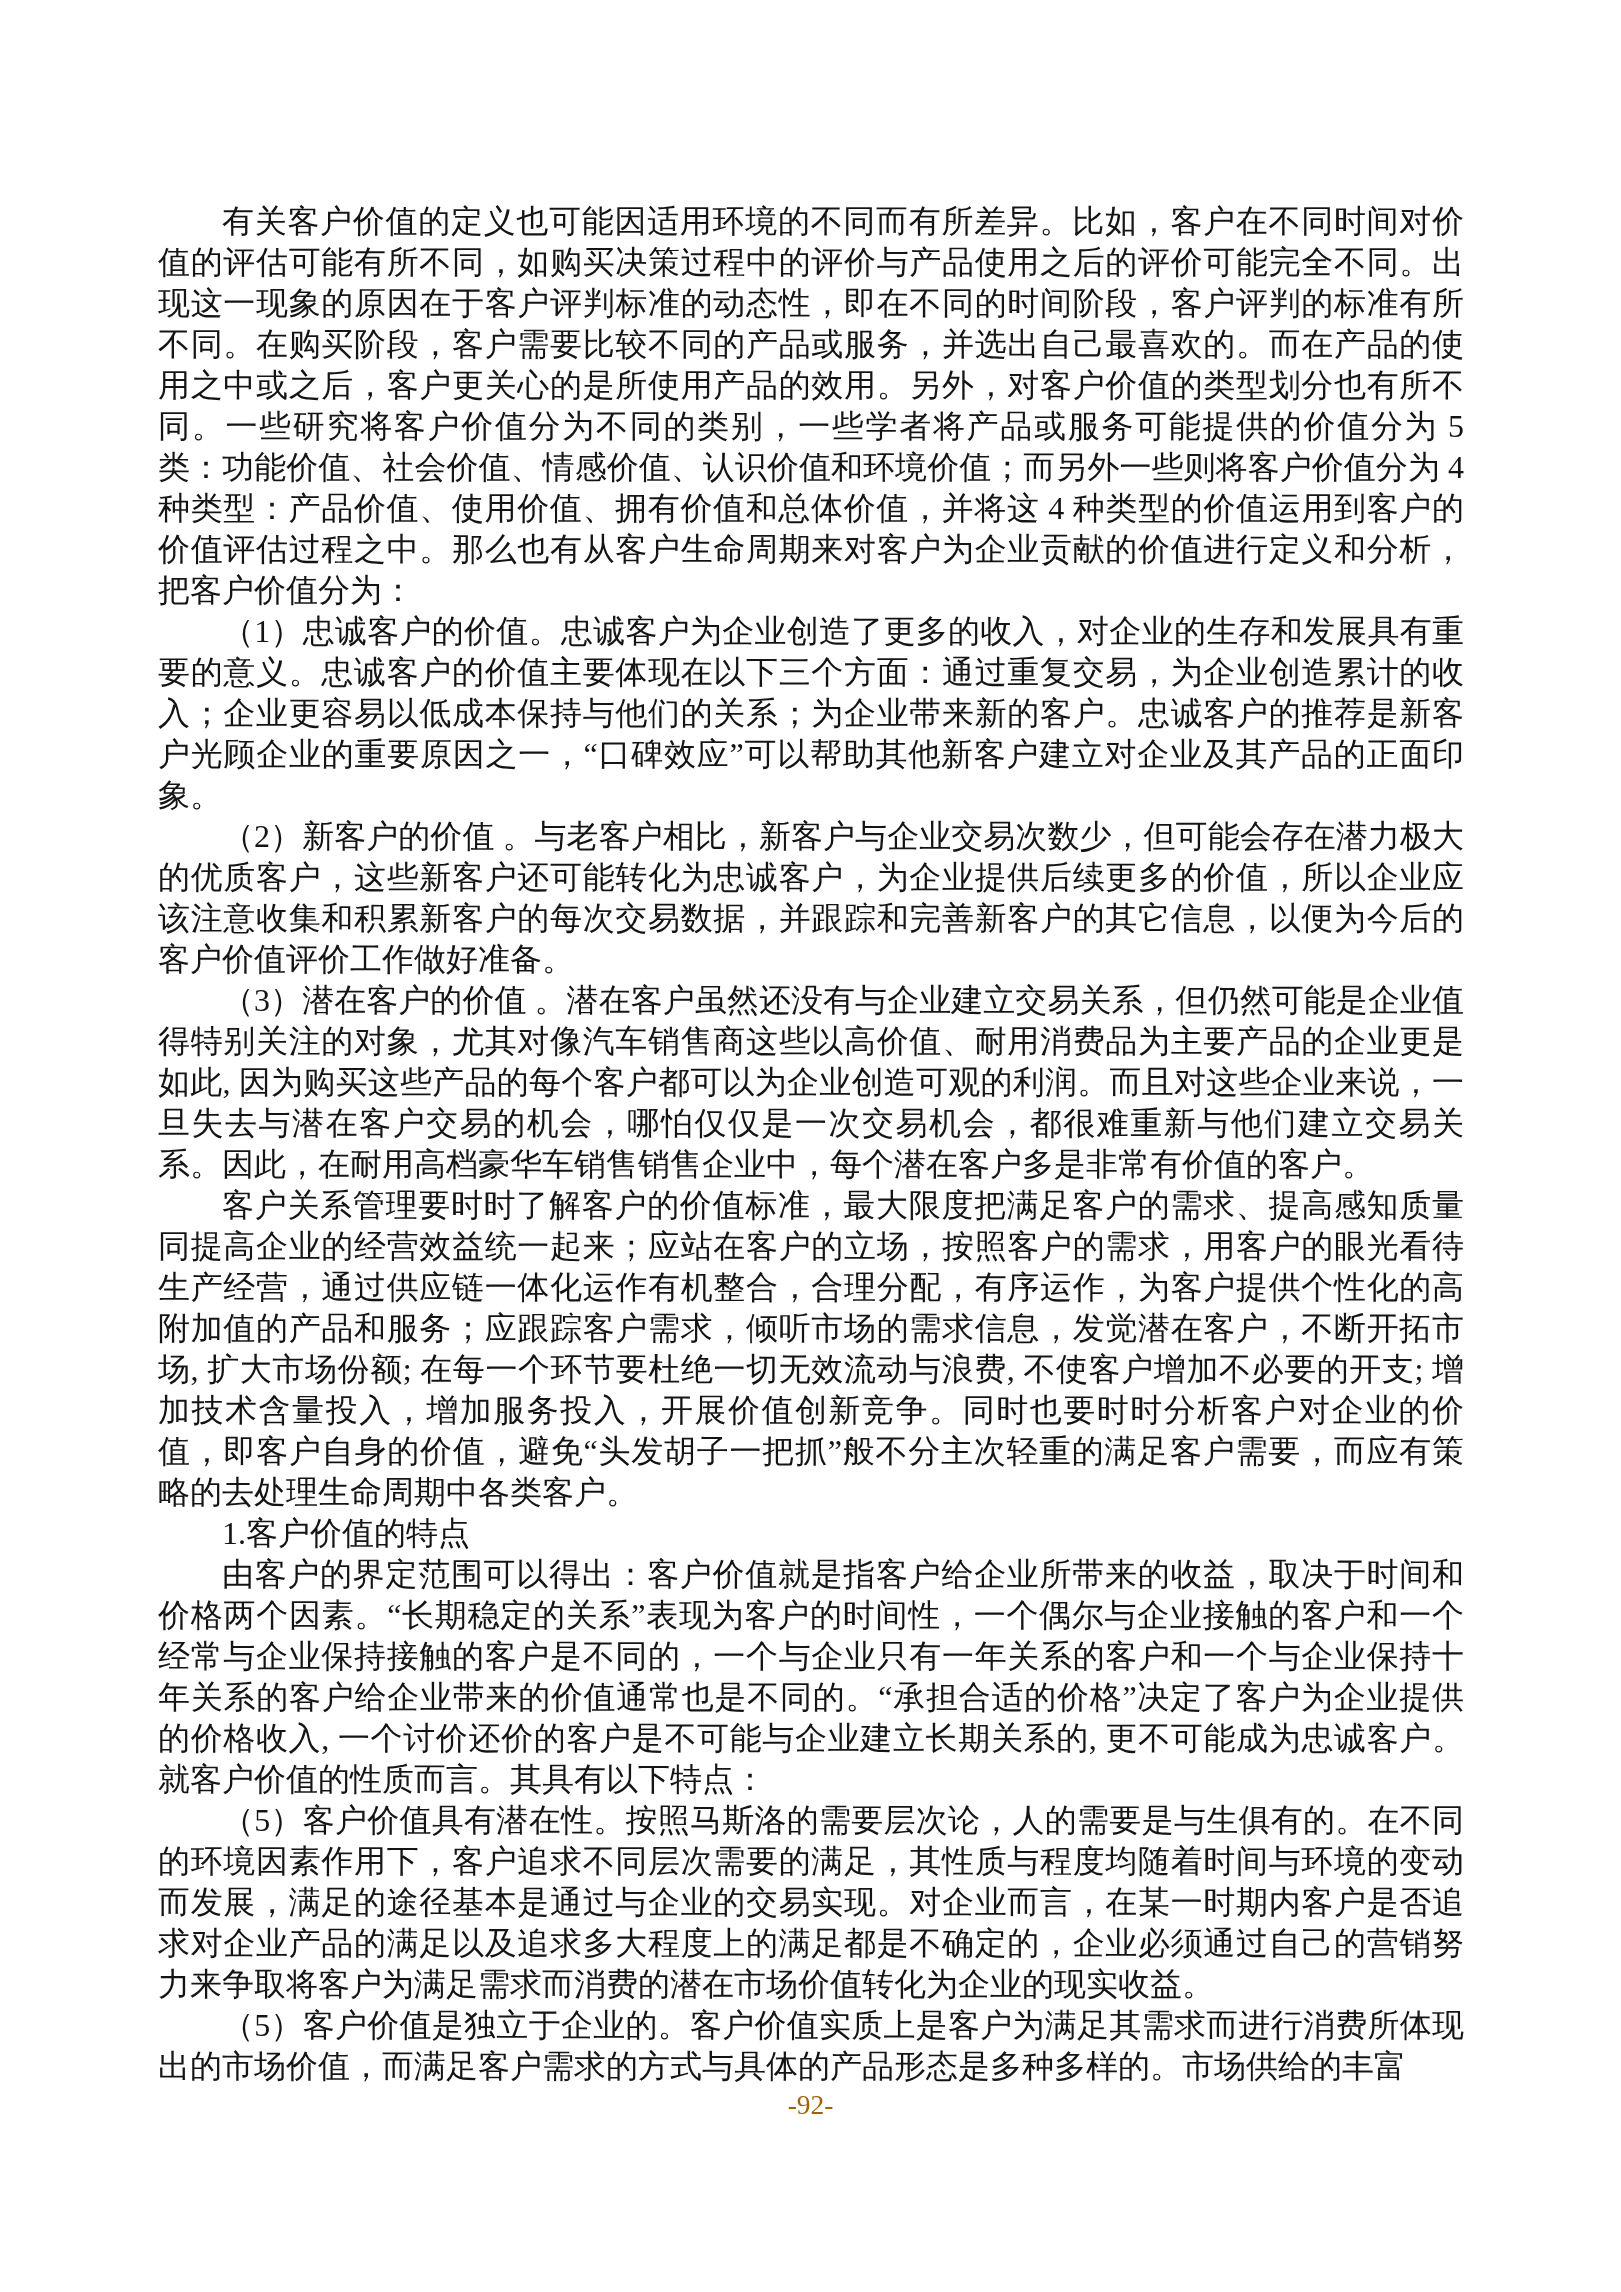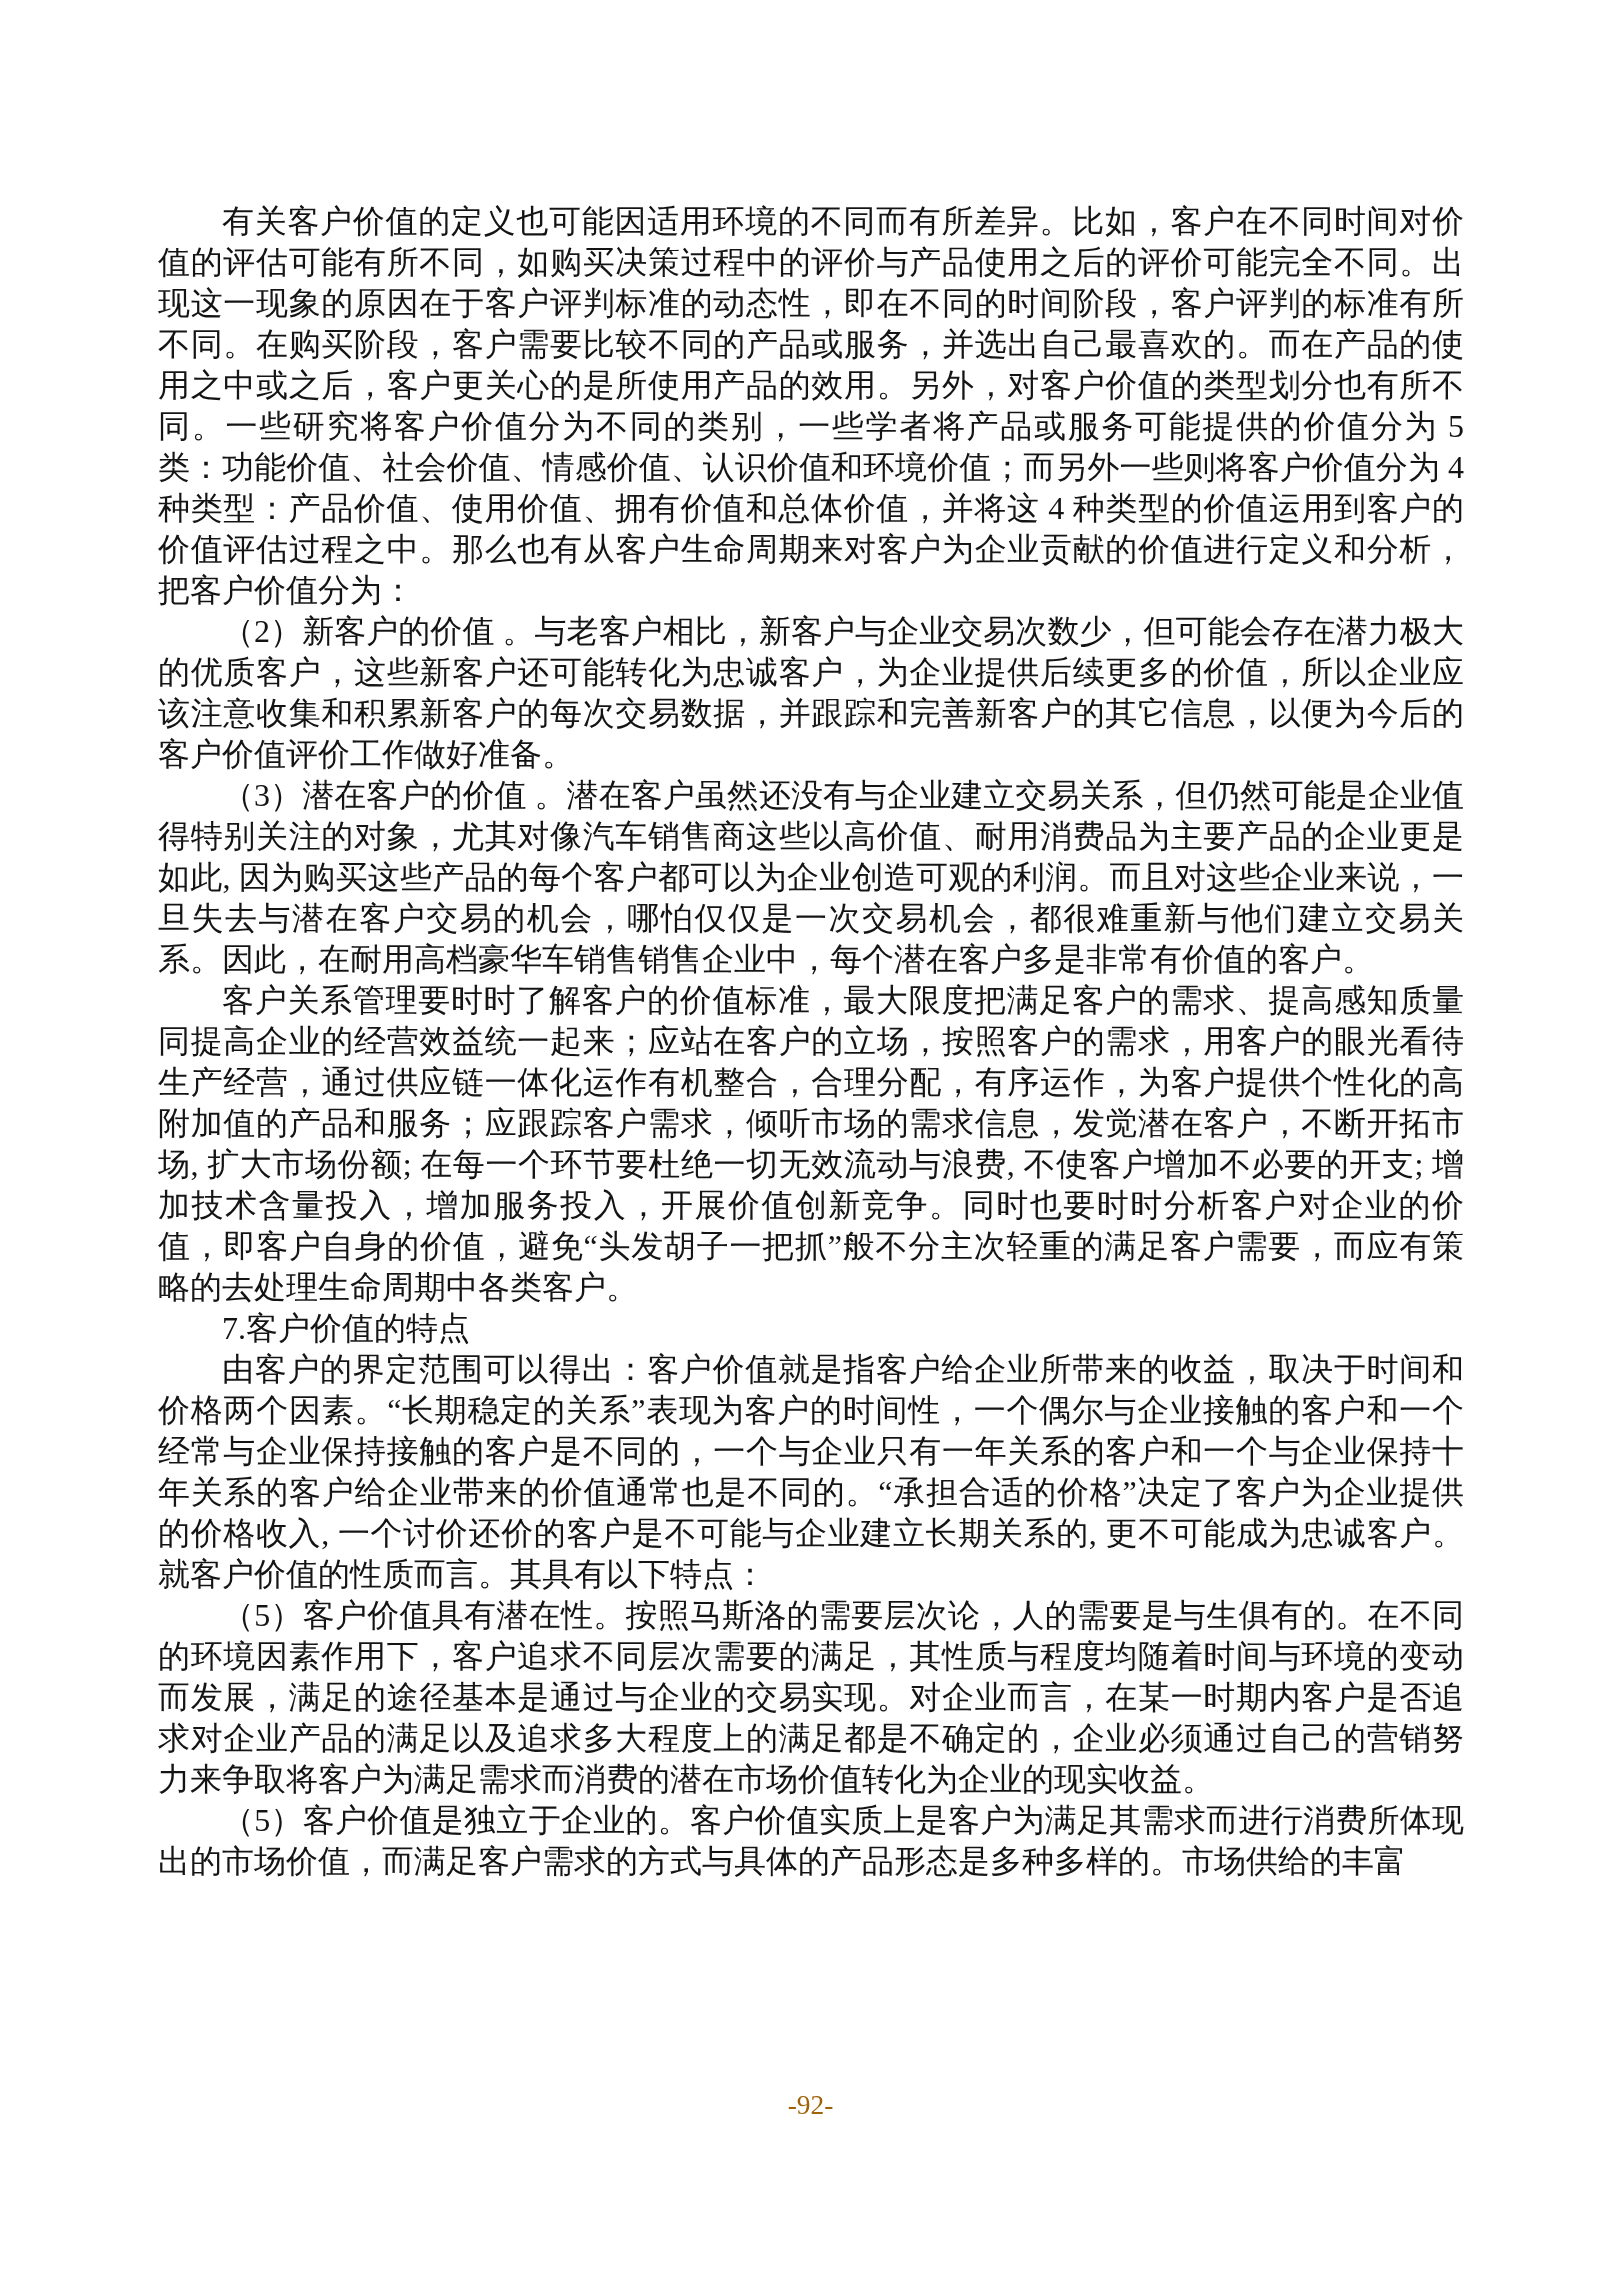--- a/index.html
+++ b/index.html
@@ -42,23 +42,24 @@
     font-size: 27.4px;
     color: #a16207;
   }
 </style>
 </head>
 <body>
 
 <div class="page">
   <main class="text-block">
     <p class="para">有关客户价值的定义也可能因适用环境的不同而有所差异。比如，客户在不同时间对价值的评估可能有所不同，如购买决策过程中的评价与产品使用之后的评价可能完全不同。出现这一现象的原因在于客户评判标准的动态性，即在不同的时间阶段，客户评判的标准有所不同。在购买阶段，客户需要比较不同的产品或服务，并选出自己最喜欢的。而在产品的使用之中或之后，客户更关心的是所使用产品的效用。另外，对客户价值的类型划分也有所不同。一些研究将客户价值分为不同的类别，一些学者将产品或服务可能提供的价值分为 5 类：功能价值、社会价值、情感价值、认识价值和环境价值；而另外一些则将客户价值分为 4 种类型：产品价值、使用价值、拥有价值和总体价值，并将这 4 种类型的价值运用到客户的价值评估过程之中。那么也有从客户生命周期来对客户为企业贡献的价值进行定义和分析，把客户价值分为：</p>
+    <p class="para">（1）忠诚客户的价值。忠诚客户为企业创造了更多的收入，对企业的生存和发展具有重要的意义。忠诚客户的价值主要体现在以下三个方面：通过重复交易，为企业创造累计的收入；企业更容易以低成本保持与他们的关系；为企业带来新的客户。忠诚客户的推荐是新客户光顾企业的重要原因之一，“口碑效应”可以帮助其他新客户建立对企业及其产品的正面印象。</p>
     <p class="para">（2）新客户的价值 。与老客户相比，新客户与企业交易次数少，但可能会存在潜力极大的优质客户，这些新客户还可能转化为忠诚客户，为企业提供后续更多的价值，所以企业应该注意收集和积累新客户的每次交易数据，并跟踪和完善新客户的其它信息，以便为今后的客户价值评价工作做好准备。</p>
     <p class="para">（3）潜在客户的价值 。潜在客户虽然还没有与企业建立交易关系，但仍然可能是企业值得特别关注的对象，尤其对像汽车销售商这些以高价值、耐用消费品为主要产品的企业更是如此, 因为购买这些产品的每个客户都可以为企业创造可观的利润。而且对这些企业来说，一旦失去与潜在客户交易的机会，哪怕仅仅是一次交易机会，都很难重新与他们建立交易关系。因此，在耐用高档豪华车销售销售企业中，每个潜在客户多是非常有价值的客户。</p>
     <p class="para">客户关系管理要时时了解客户的价值标准，最大限度把满足客户的需求、提高感知质量同提高企业的经营效益统一起来；应站在客户的立场，按照客户的需求，用客户的眼光看待生产经营，通过供应链一体化运作有机整合，合理分配，有序运作，为客户提供个性化的高附加值的产品和服务；应跟踪客户需求，倾听市场的需求信息，发觉潜在客户，不断开拓市场, 扩大市场份额; 在每一个环节要杜绝一切无效流动与浪费, 不使客户增加不必要的开支; 增加技术含量投入，增加服务投入，开展价值创新竞争。同时也要时时分析客户对企业的价值，即客户自身的价值，避免“头发胡子一把抓”般不分主次轻重的满足客户需要，而应有策略的去处理生命周期中各类客户。</p>
-    <p class="para">7.客户价值的特点</p>
+    <p class="para">1.客户价值的特点</p>
     <p class="para">由客户的界定范围可以得出：客户价值就是指客户给企业所带来的收益，取决于时间和价格两个因素。“长期稳定的关系”表现为客户的时间性，一个偶尔与企业接触的客户和一个经常与企业保持接触的客户是不同的，一个与企业只有一年关系的客户和一个与企业保持十年关系的客户给企业带来的价值通常也是不同的。“承担合适的价格”决定了客户为企业提供的价格收入, 一个讨价还价的客户是不可能与企业建立长期关系的, 更不可能成为忠诚客户。就客户价值的性质而言。其具有以下特点：</p>
     <p class="para">（5）客户价值具有潜在性。按照马斯洛的需要层次论，人的需要是与生俱有的。在不同的环境因素作用下，客户追求不同层次需要的满足，其性质与程度均随着时间与环境的变动而发展，满足的途径基本是通过与企业的交易实现。对企业而言，在某一时期内客户是否追求对企业产品的满足以及追求多大程度上的满足都是不确定的，企业必须通过自己的营销努力来争取将客户为满足需求而消费的潜在市场价值转化为企业的现实收益。</p>
     <p class="para">（5）客户价值是独立于企业的。客户价值实质上是客户为满足其需求而进行消费所体现出的市场价值，而满足客户需求的方式与具体的产品形态是多种多样的。市场供给的丰富</p>
   </main>
   <div class="page-number">-92-</div>
 </div>
 
 
 </body></html>

